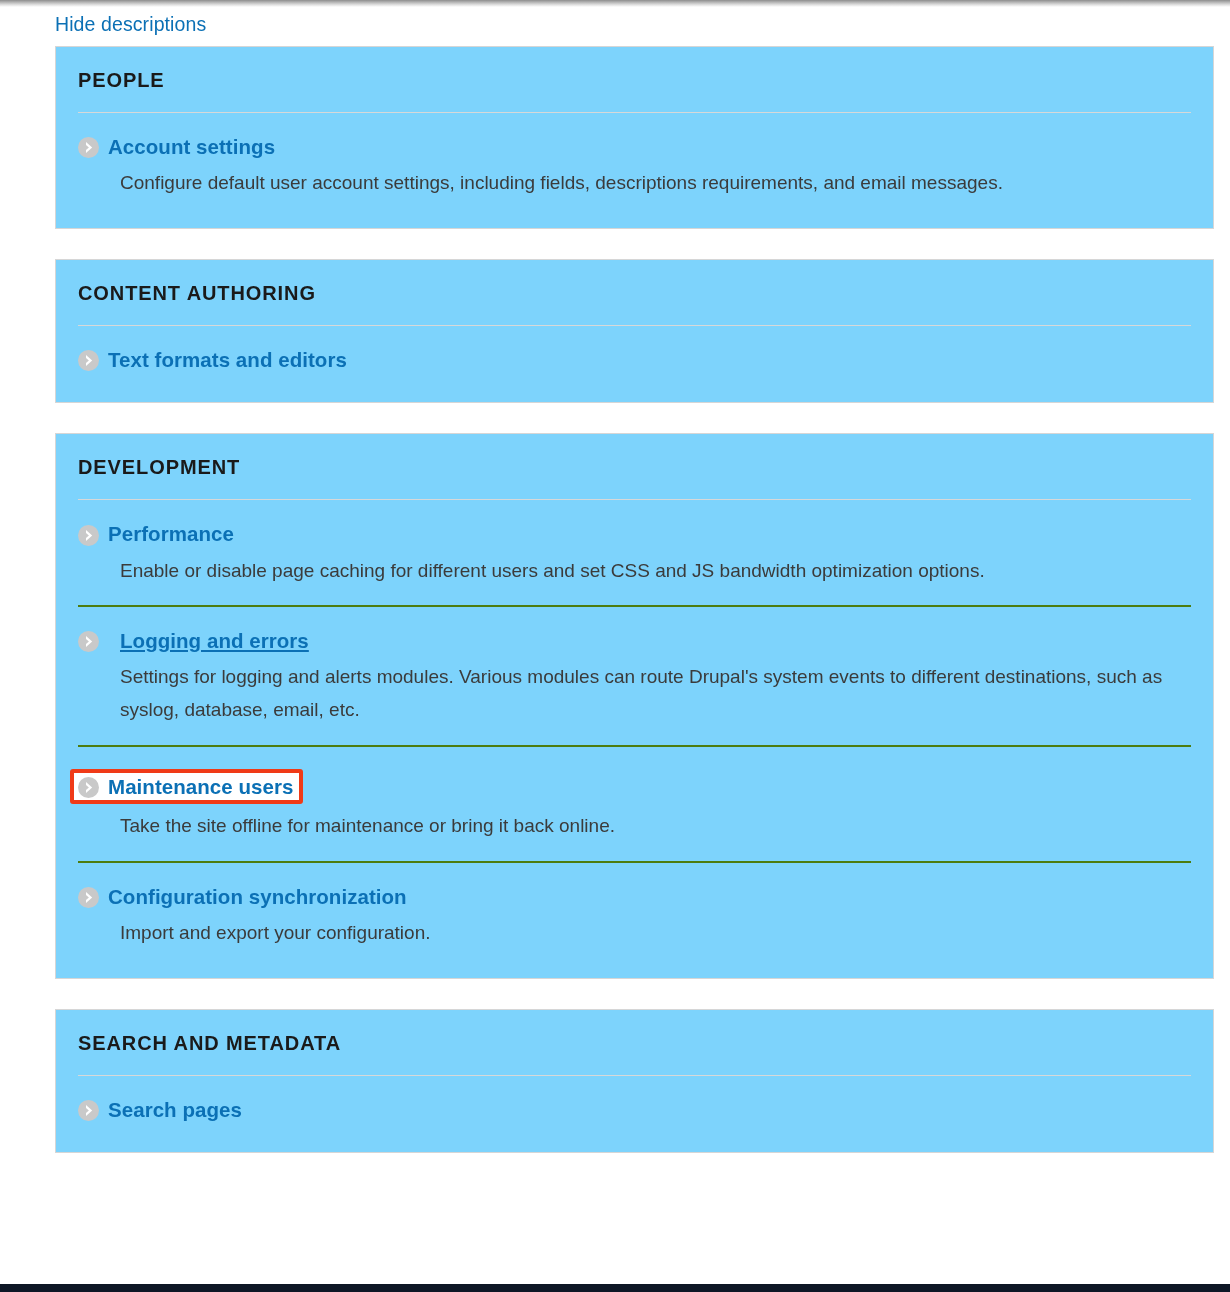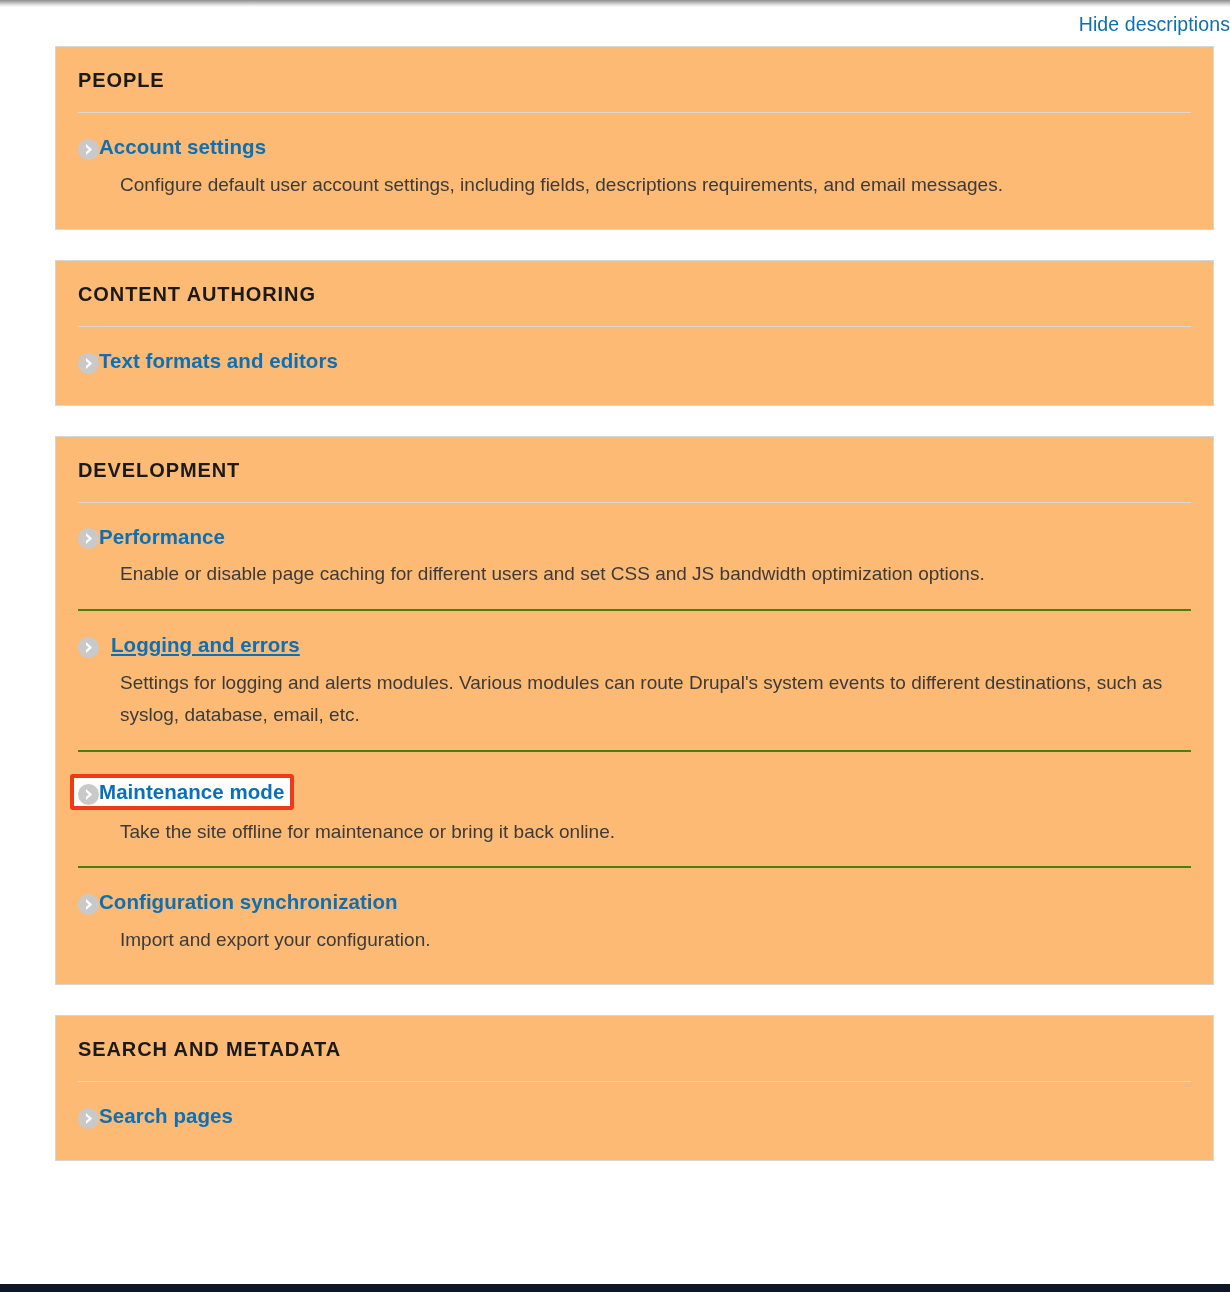--- a/index.html
+++ b/index.html
@@ -43,33 +43,32 @@
   .content {
     position: absolute;
     top: 7px;
     left: 0;
     width: 1230px;
     padding: 0;
   }
 
   .hide-desc-wrap {
     padding: 6px 0 10px 55px;
-    text-align: right;
   }
 
   a.hide-descriptions {
     font-size: 19.5px;
     color: #0b70b5;
     text-decoration: none;
     letter-spacing: .1px;
   }
 
   .panel {
     margin: 0 16px 30px 55px;
-    background: #fdba74;
+    background: #7dd3fc;
     border: 1px solid #d6d6d6;
     padding: 0 22px 24px 22px;
   }
 
   .panel-title {
     font-size: 20px;
     font-weight: bold;
     color: #1a1a1a;
     letter-spacing: .9px;
     padding: 22px 0 20px 0;
@@ -78,21 +77,22 @@
   }
 
   .item {
     padding: 22px 0 18px 0;
     border-bottom: 2px solid #4d7c0f;
   }
   .item:last-child { border-bottom: none; padding-bottom: 4px; }
 
   .item-head {
     display: inline-flex;
-    align-items: flex-end;
+    align-items: center;
+    gap: 9px;
     position: relative;
   }
 
   .arrow-icon {
     flex: 0 0 auto;
     width: 21px;
     height: 21px;
     display: inline-block;
     position: relative;
     top: 1px;
@@ -188,21 +188,21 @@
               <a class="item-link is-hovered" href="#">Logging and errors</a>
             </div><div class="item-desc">Settings for logging and alerts modules. Various modules can route Drupal's system events to different destinations, such as syslog, database, email, etc.</div></div>
           <div class="item"><div class="item-head highlighted">
               <span class="hl-frame"></span>
               <span class="arrow-icon">
 <svg width="21" height="21" viewBox="0 0 21 21" aria-hidden="true">
   <circle cx="10.5" cy="10.5" r="10.5" fill="#c9c9c9"></circle>
   <path d="M8.0 5.0 L14.2 10.5 L8.0 16.0 L8.0 13.0 L10.9 10.5 L8.0 8.0 Z" fill="#ffffff"></path>
 </svg>
               </span>
-              <a class="item-link" href="#">Maintenance mode</a>
+              <a class="item-link" href="#">Maintenance users</a>
             </div><div class="item-desc">Take the site offline for maintenance or bring it back online.</div></div>
           <div class="item"><div class="item-head">
               <span class="arrow-icon">
 <svg width="21" height="21" viewBox="0 0 21 21" aria-hidden="true">
   <circle cx="10.5" cy="10.5" r="10.5" fill="#c9c9c9"></circle>
   <path d="M8.0 5.0 L14.2 10.5 L8.0 16.0 L8.0 13.0 L10.9 10.5 L8.0 8.0 Z" fill="#ffffff"></path>
 </svg>
               </span>
               <a class="item-link" href="#">Configuration synchronization</a>
             </div><div class="item-desc">Import and export your configuration.</div></div>

